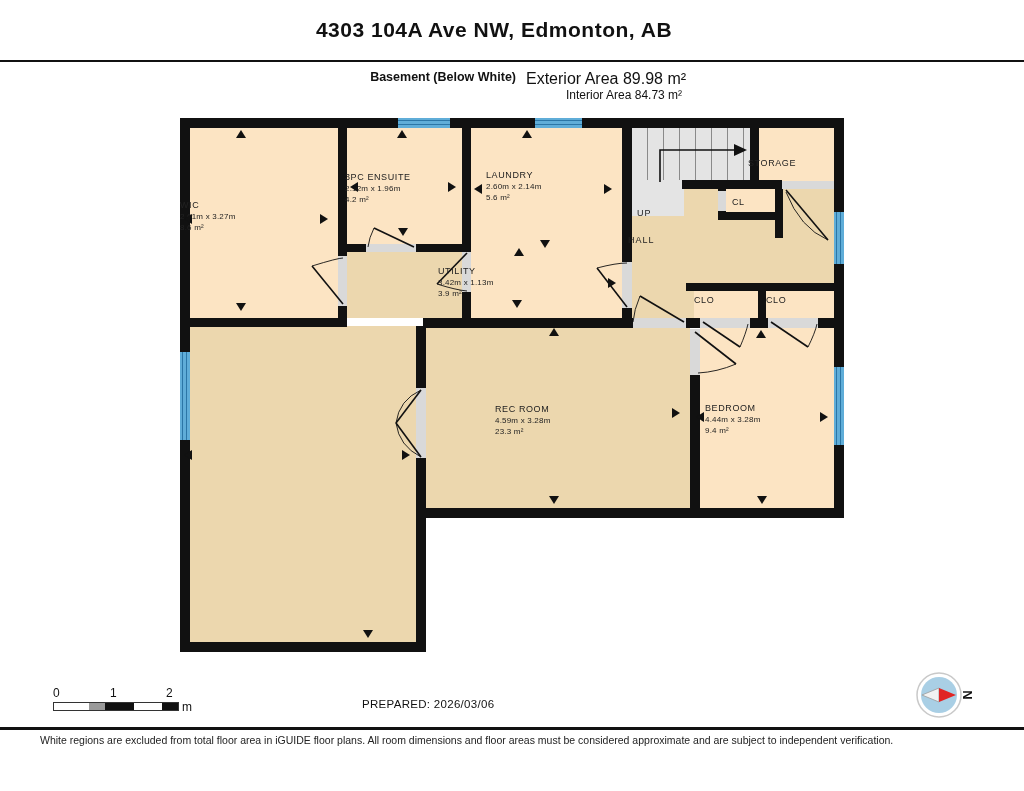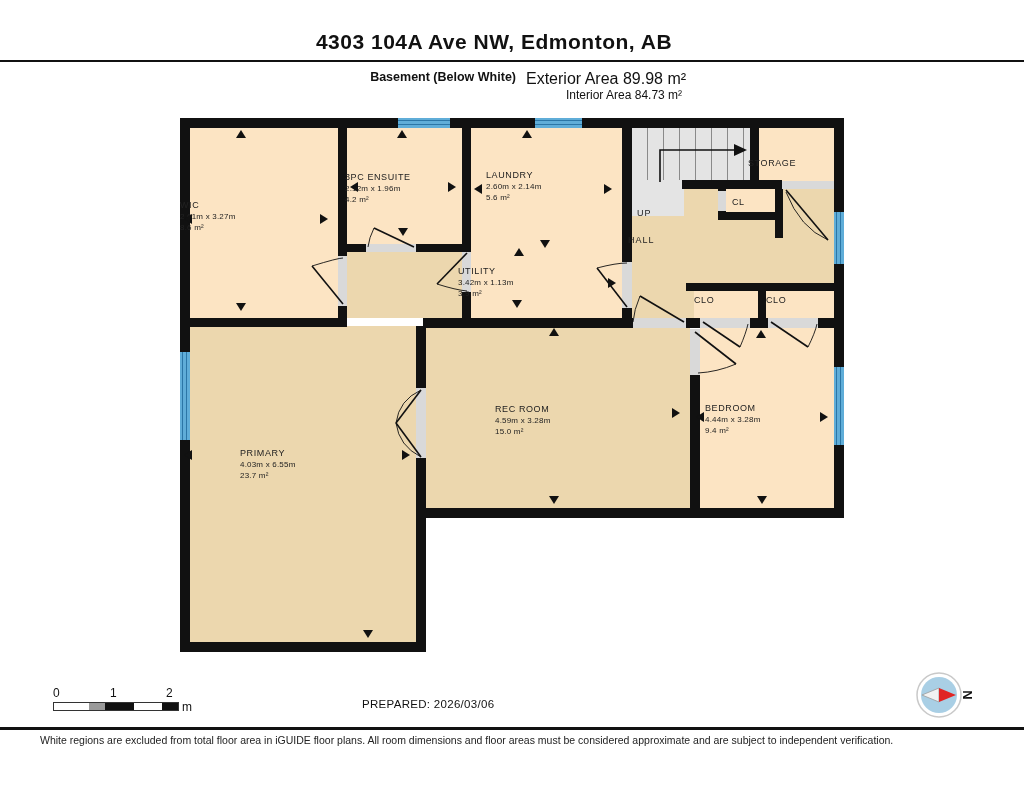--- a/index.html
+++ b/index.html
@@ -1,20 +1,20 @@
 <!DOCTYPE html>
 <html><head>
 <meta charset="utf-8">
 <style>
   html,body{margin:0;padding:0;background:#fff;width:1024px;height:791px;overflow:hidden;
     font-family:"Liberation Sans", sans-serif;color:#111;}
   .abs{position:absolute;}
   #stage{position:absolute;left:0;top:0;width:1024px;height:791px;background:#fff;}
   
-  #title{left:0;top:30px;width:988px;text-align:center;font-size:21px;font-weight:bold;letter-spacing:.5px;}
+  #title{left:0;top:18px;width:988px;text-align:center;font-size:21px;font-weight:bold;letter-spacing:.5px;}
   #title-rule{left:0;top:60px;width:1024px;height:2px;background:#111;}
   #floor-label{left:250px;top:70px;width:266px;text-align:right;font-size:12.5px;font-weight:bold;}
   #ext-area{left:526px;top:70px;font-size:16px;}
   #int-area{left:526px;top:88px;font-size:12px;margin-left:40px;}
   
   .room{position:absolute;z-index:1;}
   .light{background:#fce4c3;}
   .tan{background:#ecd7ae;}
   .gray{background:#e4e4e4;}
   .wall{position:absolute;background:#111;z-index:2;}
@@ -156,21 +156,21 @@
   <div class="rlabel" style="left:345px;top:172px;width:120px;">
     <div class="rname">3PC ENSUITE</div>
     <div class="rdims">2.12m x 1.96m</div>
     <div class="rarea">4.2 m²</div>
   </div>
   <div class="rlabel" style="left:486px;top:170px;width:120px;">
     <div class="rname">LAUNDRY</div>
     <div class="rdims">2.60m x 2.14m</div>
     <div class="rarea">5.6 m²</div>
   </div>
-  <div class="rlabel" style="left:458px;top:266px;width:124px;">
+  <div class="rlabel" style="left:438px;top:266px;width:124px;">
     <div class="rname">UTILITY</div>
     <div class="rdims">3.42m x 1.13m</div>
     <div class="rarea">3.9 m²</div>
   </div>
   <div class="rlabel" style="left:748px;top:158px;width:100px;">
     <div class="rname">STORAGE</div>
   </div>
   <div class="rlabel" style="left:637px;top:208px;width:36px;">
     <div class="small-name">UP</div>
   </div>
@@ -182,31 +182,26 @@
   </div>
   <div class="rlabel" style="left:694px;top:295px;width:64px;">
     <div class="rname">CLO</div>
   </div>
   <div class="rlabel" style="left:766px;top:295px;width:66px;">
     <div class="rname">CLO</div>
   </div>
   <div class="rlabel" style="left:495px;top:404px;width:120px;">
     <div class="rname">REC ROOM</div>
     <div class="rdims">4.59m x 3.28m</div>
-    <div class="rarea">15.0 m²</div>
+    <div class="rarea">23.3 m²</div>
   </div>
   <div class="rlabel" style="left:705px;top:403px;width:124px;">
     <div class="rname">BEDROOM</div>
     <div class="rdims">4.44m x 3.28m</div>
     <div class="rarea">9.4 m²</div>
-  </div>
-  <div class="rlabel" style="left:240px;top:448px;width:120px;">
-    <div class="rname">PRIMARY</div>
-    <div class="rdims">4.03m x 6.55m</div>
-    <div class="rarea">23.7 m²</div>
   </div>
 
   <div class="arr a-up" style="left:236px;top:130px;"></div>
   <div class="arr a-left" style="left:184px;top:214px;"></div>
   <div class="arr a-right" style="left:320px;top:214px;"></div>
   <div class="arr a-down" style="left:236px;top:303px;"></div>
   <div class="arr a-up" style="left:397px;top:130px;"></div>
   <div class="arr a-left" style="left:350px;top:182px;"></div>
   <div class="arr a-right" style="left:448px;top:182px;"></div>
   <div class="arr a-down" style="left:398px;top:228px;"></div>

